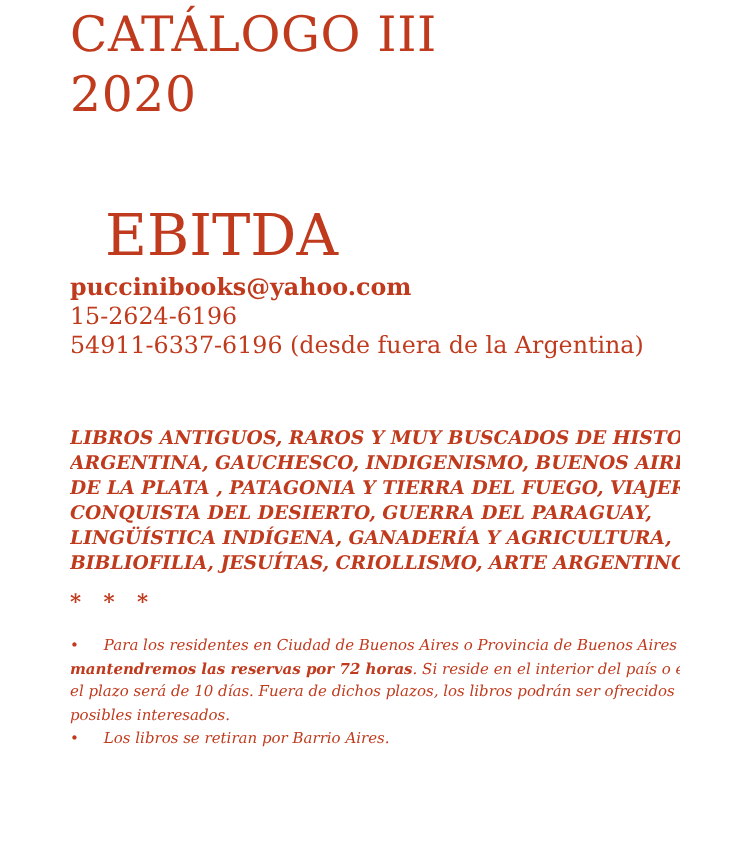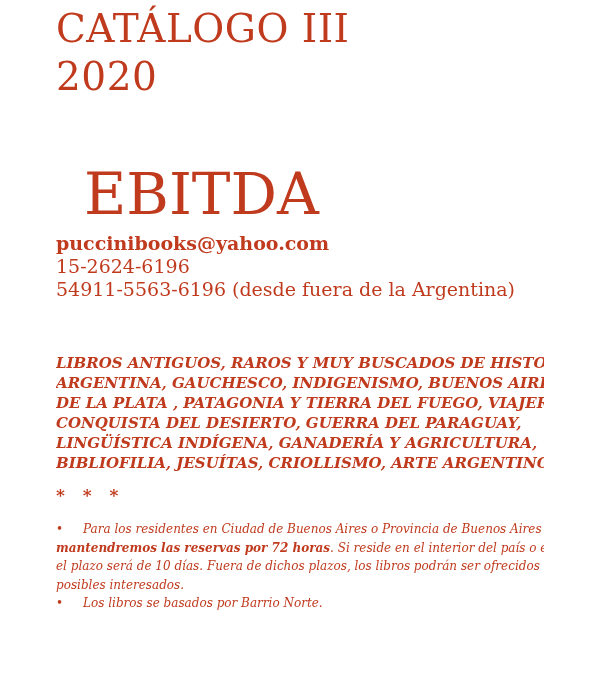--- a/index.html
+++ b/index.html
@@ -25,21 +25,21 @@
     font-weight: normal;
     margin: 0;
     letter-spacing: 0.5px;
   }
   .year {
     font-size: 39px;
     line-height: 1.22;
     letter-spacing: 0.5px;
   }
   .brand-name {
-    font-size: 58px;
+    font-size: 46px;
     line-height: 1.05;
     margin-top: 64px;
     padding-left: 28px;
   }
   .contact {
     font-size: 19px;
     line-height: 1.21;
   }
   .contact.first {
     margin-top: 7px;
@@ -86,29 +86,29 @@
 
 <div class="page">
 
   <h1 class="title">CATÁLOGO III</h1>
   <div class="year">2020</div>
 
   <div class="brand">
     <div class="brand-name">EBITDA</div>
     <div class="contact first">puccinibooks@yahoo.com</div>
     <div class="contact">15-2624-6196</div>
-    <div class="contact">54911-5563-6196 (desde fuera de la Argentina)</div>
+    <div class="contact">54911-6337-6196 (desde fuera de la Argentina)</div>
   </div>
 
   <p class="description">LIBROS ANTIGUOS, RAROS Y MUY BUSCADOS DE HISTORIA ARGENTINA, GAUCHESCO, INDIGENISMO, BUENOS AIRES Y RÍO DE LA PLATA , PATAGONIA Y TIERRA DEL FUEGO, VIAJEROS, CONQUISTA DEL DESIERTO, GUERRA DEL PARAGUAY, LINGÜÍSTICA INDÍGENA, GANADERÍA Y AGRICULTURA, BIBLIOFILIA, JESUÍTAS, CRIOLLISMO, ARTE ARGENTINO, ETC.</p>
 
   <div class="separator">* * *</div>
 
   <ul class="terms">
     <li>
       <span class="bullet">•</span><span>Para los residentes en Ciudad de Buenos Aires o Provincia de Buenos Aires </span><strong>mantendremos las reservas por 72 horas</strong><span>. Si reside en el interior del país o en el exterior, el plazo será de 10 días. Fuera de dichos plazos, los libros podrán ser ofrecidos a otros posibles interesados.</span>
     </li>
     <li>
-      <span class="bullet">•</span><span>Los libros se basados por Barrio Norte.</span><strong></strong><span></span>
+      <span class="bullet">•</span><span>Los libros se retiran por Barrio Aires.</span><strong></strong><span></span>
     </li>
   </ul>
 
 </div>
 
 </body></html>

